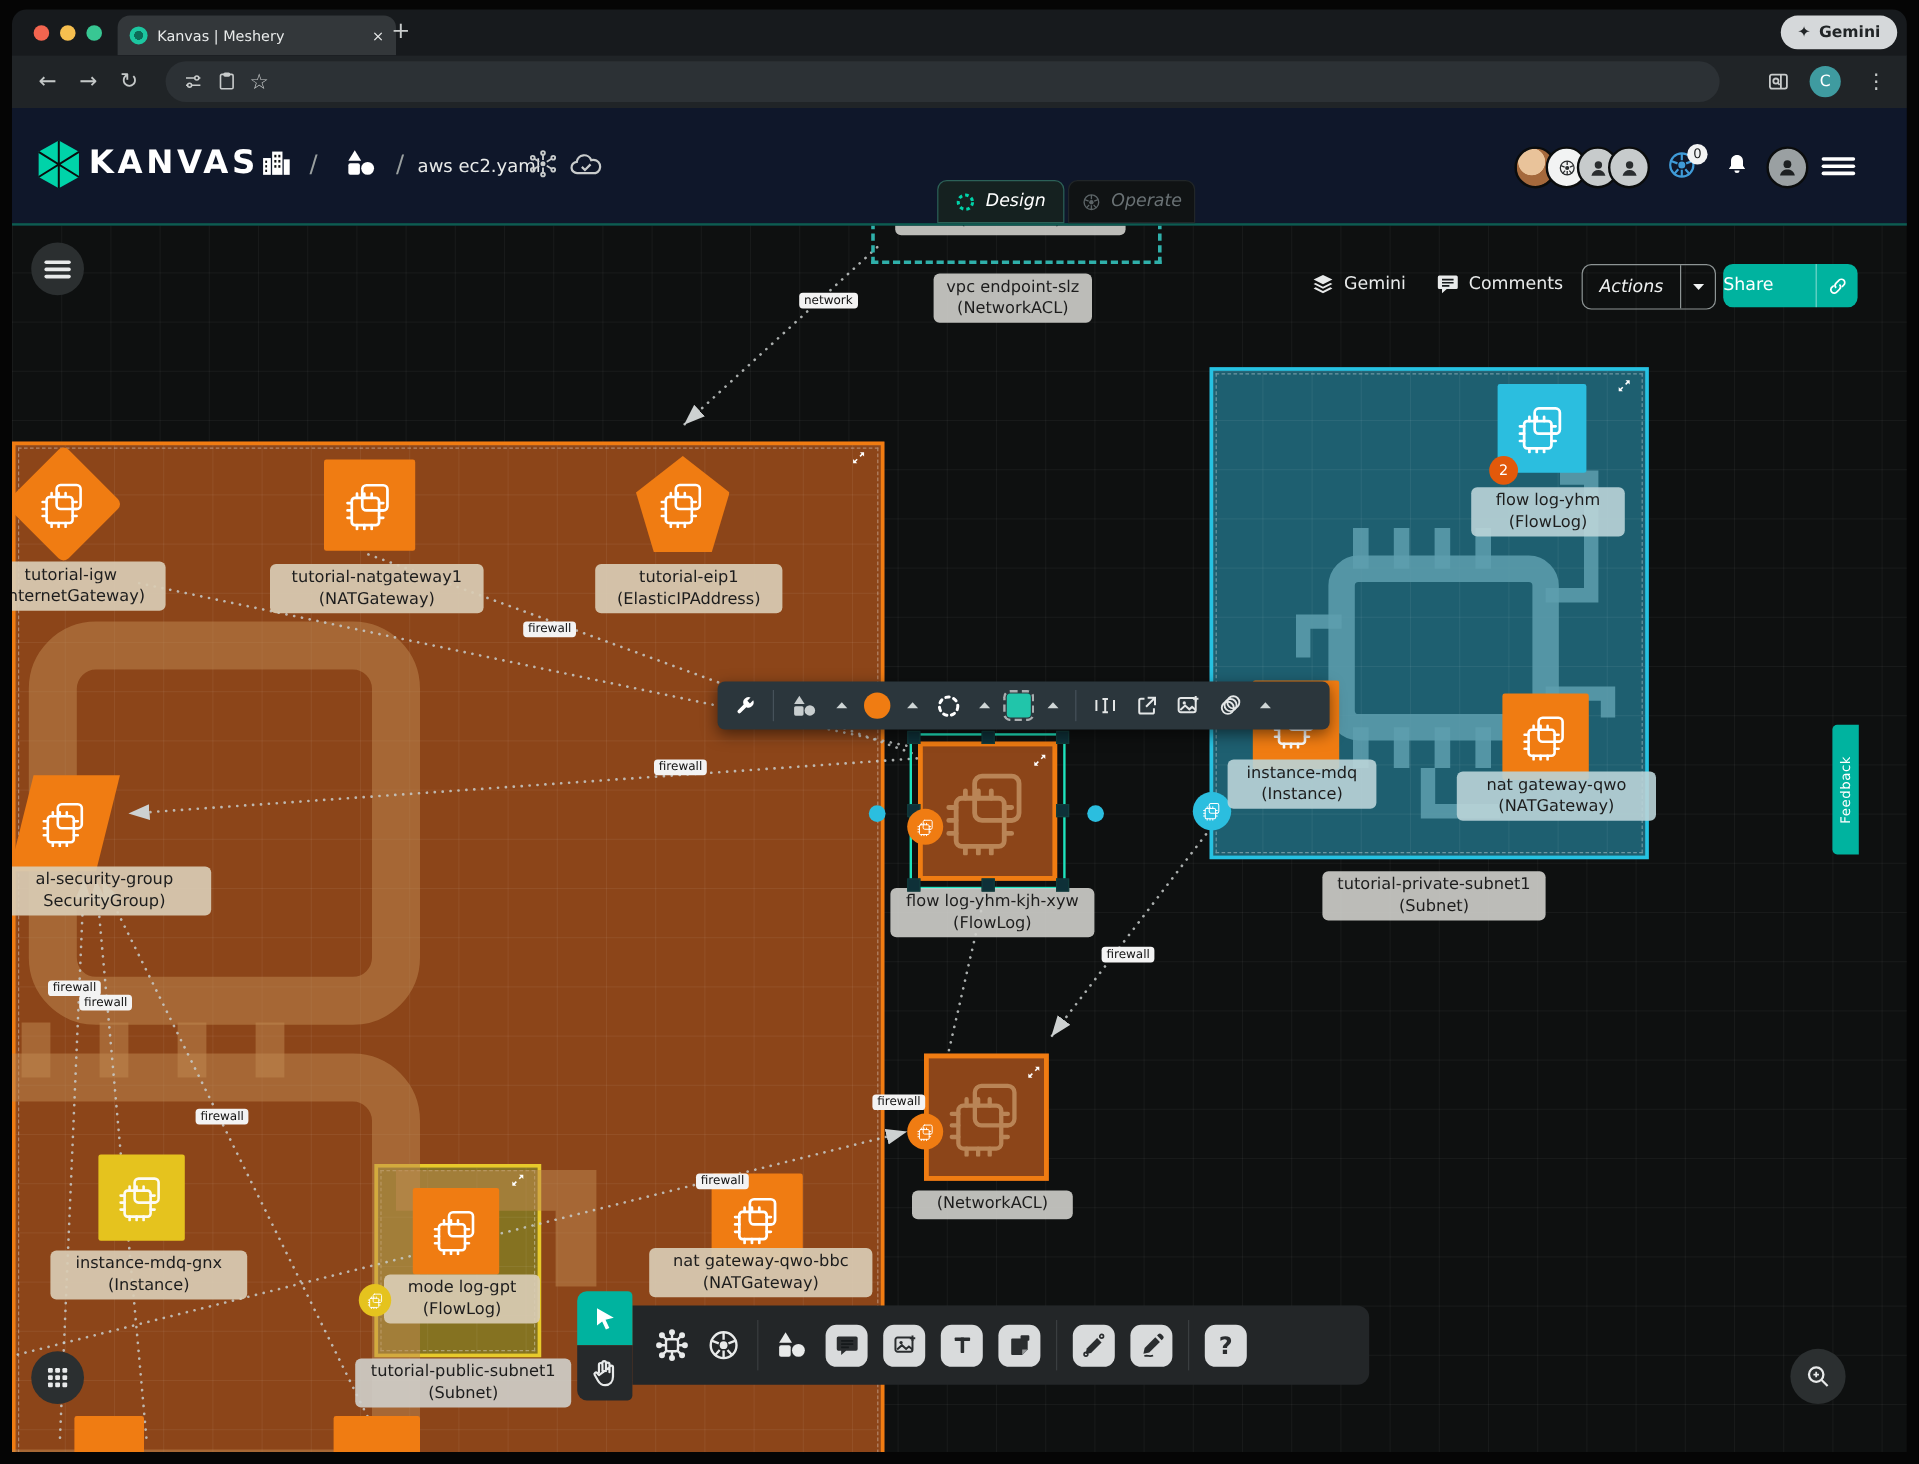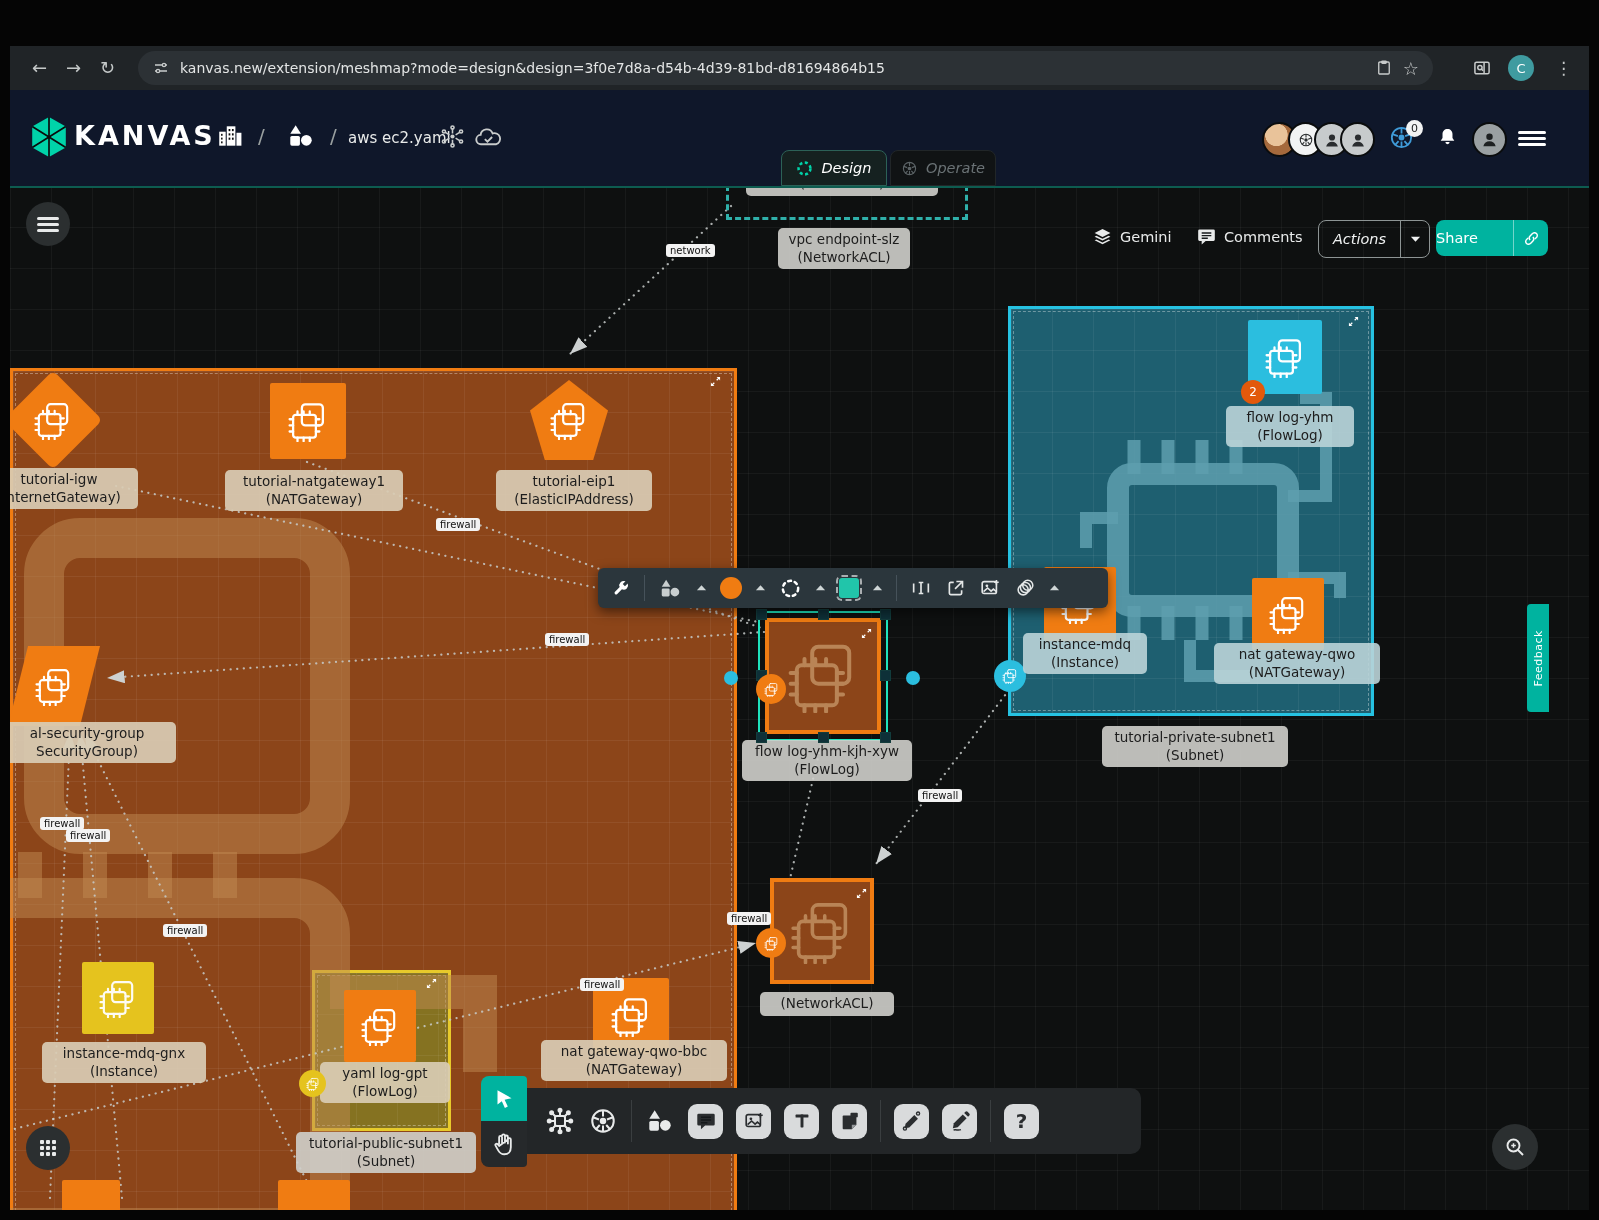--- a/index.html
+++ b/index.html
@@ -74,30 +74,44 @@
   .dsep{width:1px;height:42px;background:#3a3e40;}
   .qmark{font-size:20px;font-weight:bold;}
   
   #rtsel{position:absolute;left:716px;top:-30px;width:236px;height:58px;border:3px dashed #2FB0AA;z-index:4;}
 </style>
 </head>
 <body>
 
 <div id="stage">
 
+  <div id="tabstrip">
+    <span class="tl" style="left:18px;background:#f3654f"></span>
+    <span class="tl" style="left:40px;background:#f6bf4f"></span>
+    <span class="tl" style="left:62px;background:#38c793"></span>
+    <div id="tab">
+      <span class="favicon"></span>
+      <span style="flex:1">Kanvas | Meshery</span>
+      <span>×</span>
+    </div>
+    <span id="newtab">+</span>
+    <div id="gemini">
+      <span>✦</span>
+      <span>Gemini</span>
+    </div>
+  </div>
 
   <div id="toolbar">
     <span class="navg" style="left:22px">←</span>
     <span class="navg" style="left:56px">→</span>
     <span class="navg" style="left:90px">↻</span>
     <div id="urlpill">
       <svg width="18" height="18" viewBox="0 0 24 24" class="tbicon">
           <use href="#tuneic"></use>
         </svg>
-      <span id="urltext">kanvas.new/extension/meshmap?mode=design&amp;design=3f0e7d8a-d54b-4d39-81bd-d81694864b15</span>
       <svg width="18" height="18" viewBox="0 0 24 24" class="tbicon">
           <use href="#saveic"></use>
         </svg>
       <span class="tbicon" style="font-size:18px">☆</span>
     </div>
     <svg class="abs" style="left:1462px;top:12px" width="20" height="20" viewBox="0 0 24 24" color="#c8cbcb">
         <use href="#panelic"></use>
       </svg>
     <div class="abs" style="left:1498px;top:9px;width:26px;height:26px;border-radius:50%;background:#3f9ba0;color:#fff;display:flex;align-items:center;justify-content:center;font-size:13px">
         <span>C</span>
@@ -490,21 +504,21 @@
         <svg width="40" height="40" viewBox="0 0 48 48" class="chipg">
           <use href="#chip"></use>
         </svg>
       </div>
     <div class="badge" style="left:289px;top:884px;width:27px;height:27px;background:#E5C31E">
         <svg width="14" height="14" viewBox="0 0 48 48" color="#fff">
           <use href="#chip"></use>
         </svg>
       </div>
     <div class="node-label lab-warm" style="left:310px;top:876px;width:120px">
-        <span>yaml log-gpt</span>
+        <span>mode log-gpt</span>
         <span>(FlowLog)</span>
       </div>
     <div class="node-label" style="left:286px;top:946px;width:170px">
         <span>tutorial-public-subnet1</span>
         <span>(Subnet)</span>
       </div>
 
     <div class="node orange sq" style="left:583px;top:792px;width:76px;height:76px">
         <svg width="42" height="42" viewBox="0 0 48 48" class="chipg">
           <use href="#chip"></use>

